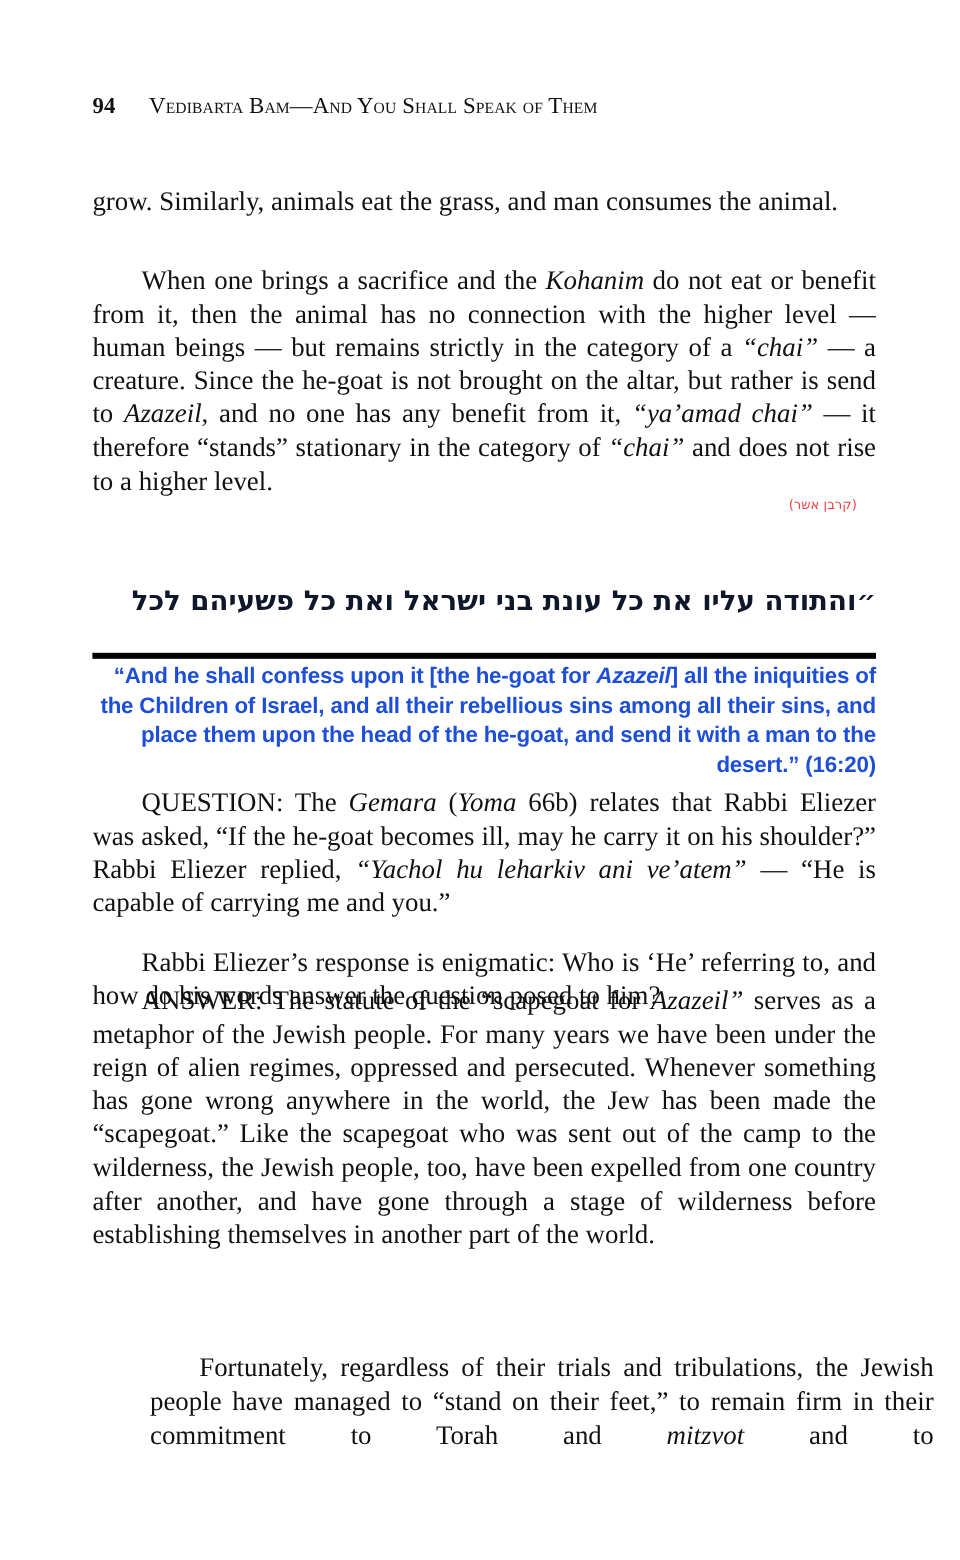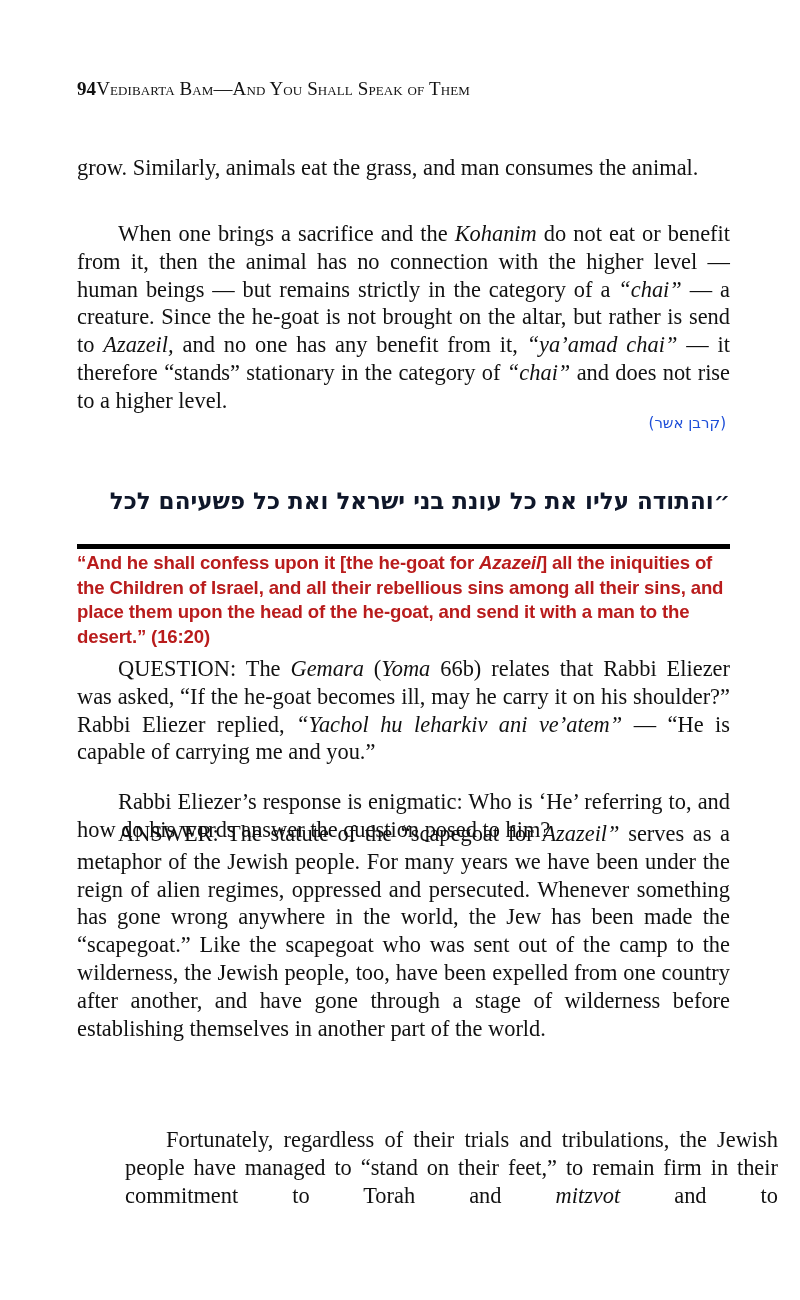--- a/index.html
+++ b/index.html
@@ -27,20 +27,21 @@
       left: 0;
       font-size: 19px;
       letter-spacing: 0.1px;
       white-space: nowrap;
     }
     .running-head .page-num {
       font-weight: bold;
     }
     .running-head .title {
       font-variant: small-caps;
+      margin-left: 28px;
     }
     .body-text {
       font-size: 22.4px;
       line-height: 27.8px;
       text-align: justify;
     }
     .body-text p {
       margin: 0;
     }
     .indent {
@@ -55,25 +56,25 @@
     .block2 {
       position: absolute;
       top: 200px;
       left: 0;
       width: 653px;
       margin-top: 20px;
     }
     .source {
       position: absolute;
       top: 414px;
-      right: 4px;
+      right: 16px;
       font-family: "DejaVu Sans", sans-serif;
-      font-size: 15px;
+      font-size: 11px;
       direction: rtl;
-      color: #1d4ed8;
+      color: #ef4444;
     }
     .hebrew {
       position: absolute;
       top: 486px;
       left: 0;
       width: 653px;
       direction: rtl;
       text-align: right;
       font-family: "DejaVu Sans", sans-serif;
       font-weight: bold;
@@ -92,21 +93,22 @@
     .translation {
       position: absolute;
       top: 551px;
       left: 0;
       width: 653px;
       font-family: "Liberation Sans", "DejaVu Sans", sans-serif;
       font-weight: bold;
       font-size: 18.6px;
       line-height: 24.6px;
       letter-spacing: -0.15px;
-      color: #b91c1c;
+      color: #1d4ed8;
+      text-align: right;
     }
     .translation i { font-style: italic; }
     .block3 {
       position: absolute;
       top: 655px;
       left: 0;
       width: 653px;
     }
     .block4 {
       position: absolute;

